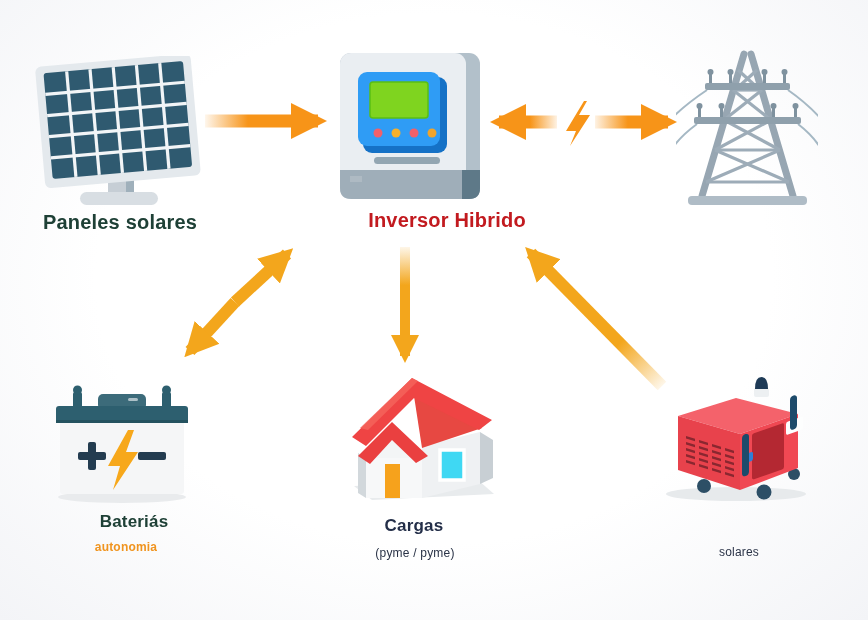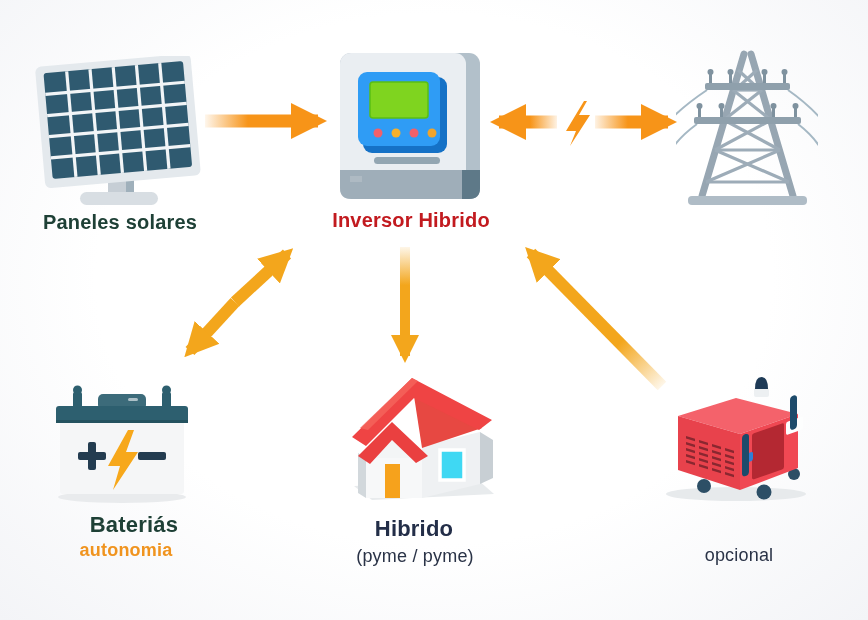--- a/index.html
+++ b/index.html
@@ -5,24 +5,24 @@
   html,body{margin:0;padding:0;}
   .canvas{
     position:relative;width:868px;height:620px;overflow:hidden;
     background:radial-gradient(ellipse at 50% 45%, #FFFFFF 55%, #F3F4F7 100%);
     font-family:"Liberation Sans", sans-serif;
   }
   .node{position:absolute;}
   .icon{display:block;}
   .lbl{position:absolute;transform:translateX(-50%);white-space:nowrap;text-align:left;}
   .lbl-top{font-size:20px;font-weight:700;letter-spacing:.2px;}
-  .lbl-main{font-size:22px;font-weight:700;letter-spacing:.2px;}
-  .lbl-sub{font-size:18px;font-weight:400;letter-spacing:.2px;}
+  .lbl-main{font-size:17px;font-weight:700;letter-spacing:.2px;}
+  .lbl-sub{font-size:12px;font-weight:400;letter-spacing:.2px;}
   .c-green{color:#1E4036;}
-  .c-red{color:#C21A1F;}
+  .c-red{color:#C21A1F;margin-left:36px;}
   .c-blue{color:#0E5BA9;}
   .c-navy{color:#232E48;}
   .c-navy2{color:#2A3347;}
   .c-orange{color:#F0941F;font-weight:600;}
   .arrows{position:absolute;left:0;top:0;pointer-events:none;}
 </style>
 </head>
 <body>
 
 <div class="canvas">
@@ -230,21 +230,21 @@
       <polygon points="82,12 88,15 38,64 30,62" fill="#F4635A" opacity="0.85"></polygon>
 
       <polygon points="62,70 44,92 82,92" fill="#F3F5F6"></polygon>
       <polygon points="62,56 98,90 86,97 62,74 40,98 28,90" fill="#EA4040"></polygon>
 
       <rect x="55" y="98" width="15" height="34" fill="#F6A21C"></rect>
 
       <rect x="110" y="84" width="24" height="30" fill="#3FD8F3" stroke="#FFFFFF" stroke-width="3.5"></rect>
     </svg>
   </div>
-  <div class="lbl lbl-main c-navy" style="left:414px;top:516px;">Hibrido</div>
+  <div class="lbl lbl-main c-navy" style="left:414px;top:516px;">Cargas</div>
   <div class="lbl lbl-sub c-navy2" style="left:415px;top:546px;">(pyme / pyme)</div>
 
   <div class="node" style="left:648px;top:376px;width:168px;height:132px;">
     <svg class="icon" width="168" height="132" viewBox="0 0 168 132">
       <ellipse cx="88" cy="118" rx="70" ry="7" fill="#E7EAEC"></ellipse>
 
       <circle cx="56" cy="110" r="7" fill="#2D4F66"></circle>
       <circle cx="116" cy="116" r="7.5" fill="#2D4F66"></circle>
       <circle cx="146" cy="98" r="6" fill="#2D4F66"></circle>
 
@@ -280,15 +280,15 @@
 
       <g transform="translate(92,58) skewY(-19)">
         <rect x="12" y="4" width="32" height="46" rx="2" fill="#B42832"></rect>
         <rect x="8" y="22" width="5" height="9" rx="2" fill="#2E7FD6"></rect>
         <rect x="46" y="4" width="17" height="13" rx="2" fill="#FDFEFE"></rect>
         <rect x="2" y="2" width="7" height="42" rx="3.5" fill="#1D4B6B"></rect>
         <rect x="50" y="22" width="7" height="34" rx="3.5" fill="#1D4B6B" transform="translate(0,-42)"></rect>
       </g>
     </svg>
   </div>
-  <div class="lbl lbl-sub c-navy2" style="left:739px;top:545px;">opcional</div>
+  <div class="lbl lbl-sub c-navy2" style="left:739px;top:545px;">solares</div>
 
 </div>
 
 </body></html>

